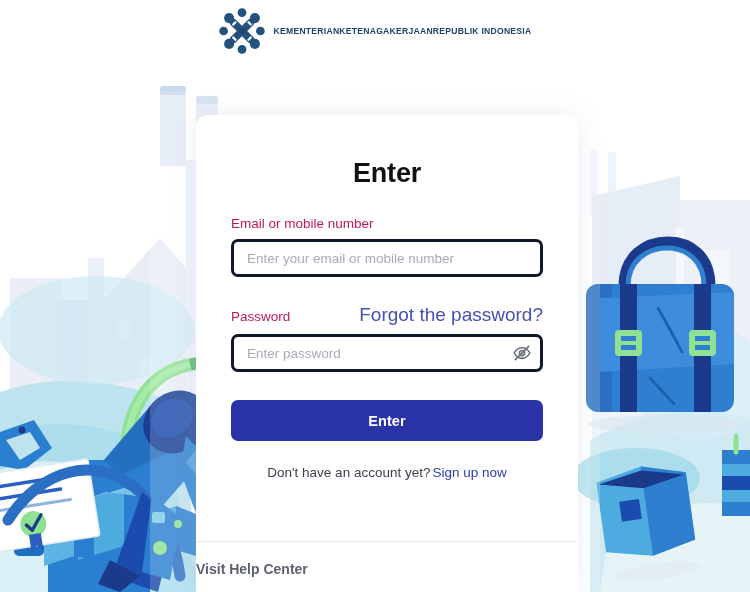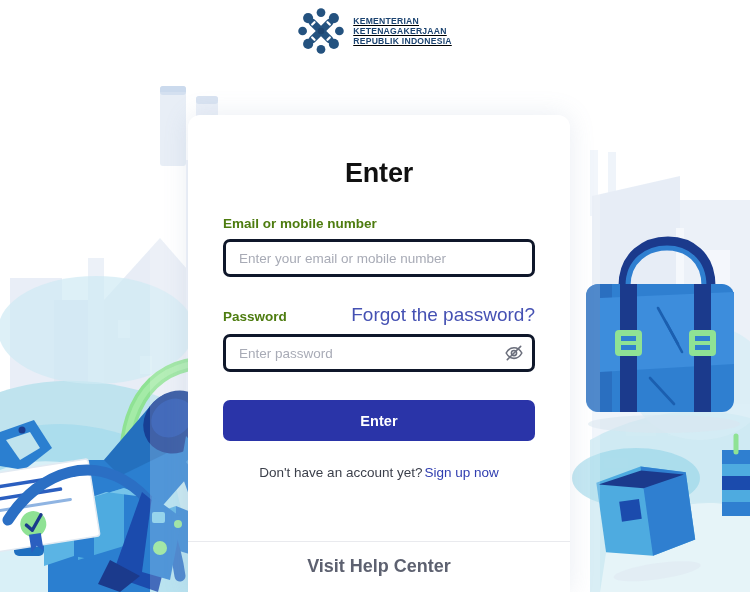--- a/index.html
+++ b/index.html
@@ -46,37 +46,36 @@
     gap: 9px;
   }
   .brand-mark {
     width: 46px;
     height: 46px;
     flex: 0 0 auto;
     display: block;
   }
   .brand-text {
     display: flex;
-    flex-direction: column;
+    flex-direction: row;
     justify-content: center;
     line-height: 1.18;
-    text-decoration: underline;
   }
   .brand-text span {
     font-size: 8.6px;
     font-weight: bold;
     letter-spacing: 0.25px;
     color: #1b4370;
     white-space: nowrap;
   }
 
   
   .login-card {
     position: absolute;
-    left: 188px;
+    left: 196px;
     top: 115px;
     width: 382px;
     height: 478px;
     background: #ffffff;
     border-radius: 12px 12px 0 0;
     box-shadow: 0 0 26px rgba(120,140,180,0.16);
     z-index: 10;
     padding: 0 35px;
   }
 
@@ -93,22 +92,22 @@
   .field-block { margin-top: 27px; }
 
   .field-label-row {
     display: flex;
     align-items: baseline;
     justify-content: space-between;
     margin-bottom: 8px;
   }
   .field-label {
     font-size: 13.5px;
-    font-weight: bold;
-    color: #4d7c0f;
+    font-weight: normal;
+    color: #be185d;
   }
   .link-forgot {
     font-size: 19px;
     color: #4551b3;
     text-decoration: none;
     cursor: pointer;
   }
 
   .input-wrap {
     position: relative;
@@ -181,22 +180,21 @@
     bottom: 51px;
     height: 1px;
     background: #e9eaee;
   }
 
   .help-center {
     position: absolute;
     left: 0;
     right: 0;
     bottom: 16px;
-    text-align: center;
-    font-size: 18px;
+    font-size: 14px;
     font-weight: bold;
     color: #5d6170;
     text-decoration: none;
     cursor: pointer;
   }
 </style>
 </head>
 <body>
 
 <div class="page">

